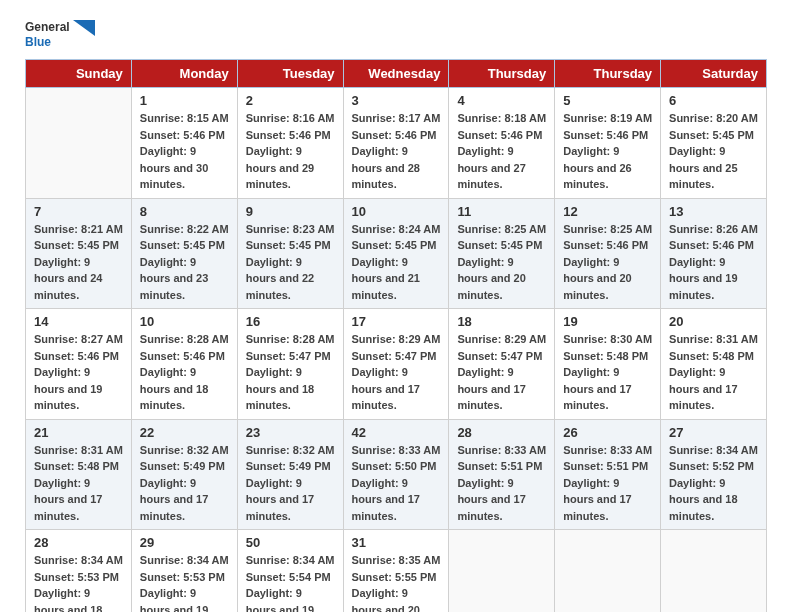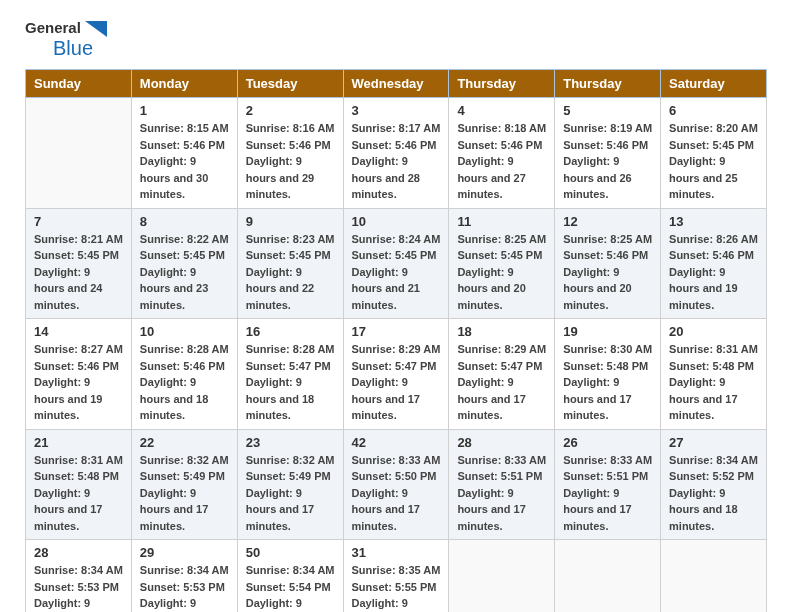--- a/index.html
+++ b/index.html
@@ -35,23 +35,23 @@
       font-size: 15px;
       color: #333;
     }
     .calendar {
       width: 100%;
       border-collapse: collapse;
       margin: 5px 15px;
       width: calc(100% - 30px);
     }
     .calendar thead tr th {
-      background-color: #a16207;
+      background-color: #b91c1c;
       color: white;
-      text-align: left;
+      text-align: right;
       padding: 6px 8px;
       font-size: 13px;
       border: 1px solid #aac4e0;
     }
     .calendar tbody tr td {
       vertical-align: top;
       padding: 5px 8px;
       border: 1px solid #d0d0d0;
       font-size: 11px;
       color: #444;
@@ -80,26 +80,26 @@
     .row-white td {
       background-color: #ffffff;
     }
   </style>
 </head>
 <body>
 
 <div class="header-area">
   <div class="logo">
   <div style="display:flex; flex-direction:column; align-items:flex-start; line-height:1.1;">
-    <span style="font-size:15px; font-weight:bold; color:#333; letter-spacing:0;">General
+    <span style="font-size:12px; font-weight:bold; color:#333; letter-spacing:0;">General
       <svg style="vertical-align:middle; display:inline-block;" width="22" height="16" viewBox="0 0 22 16">
         <polygon points="0,0 22,0 22,16" fill="#1a6bb5"></polygon>
       </svg>
     </span>
-    <span style="font-size:20px; font-weight:normal; color:#1a6bb5;margin-left:28px;">Blue</span>
+    <span style="font-size:12px; font-weight:bold; color:#1a6bb5;">Blue</span>
   </div>
 </div>
   <div class="title-area">
     <div class="main-title"></div>
     <div class="subtitle"></div>
   </div>
 </div>
 
 <table class="calendar">
   <thead>

